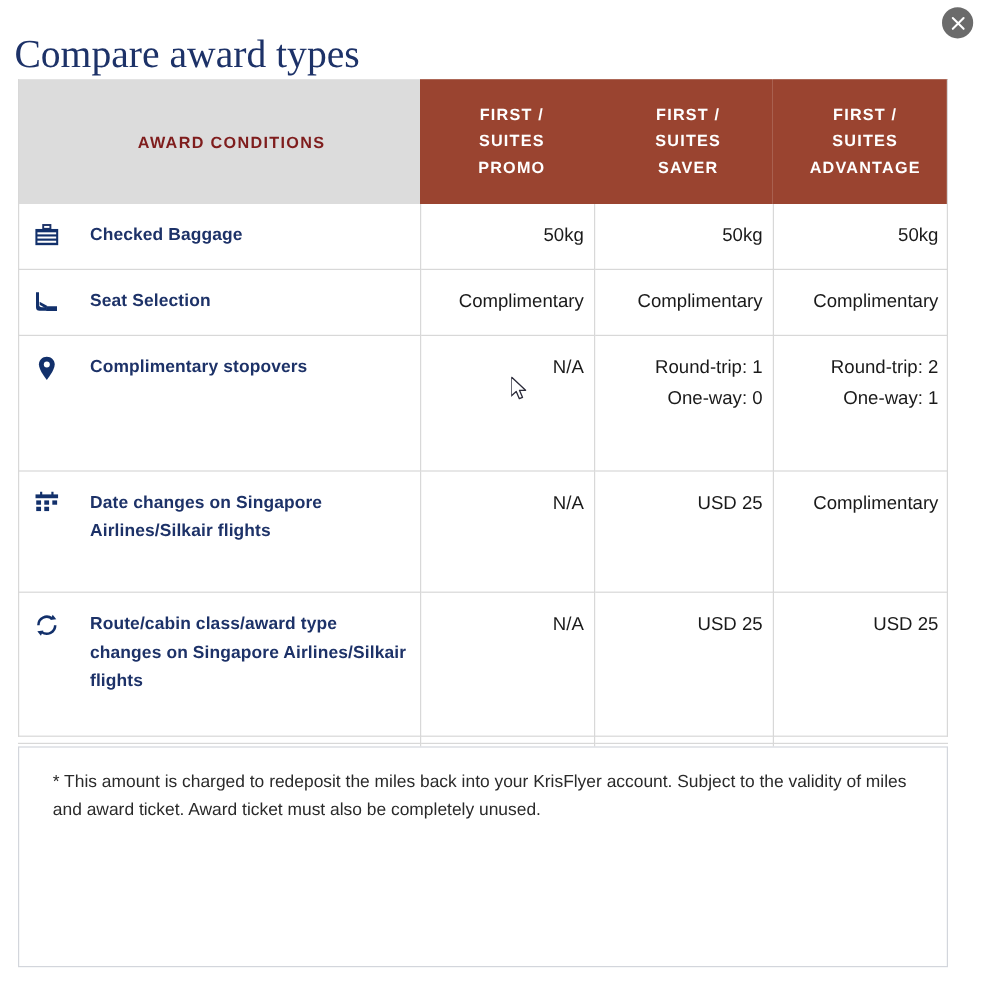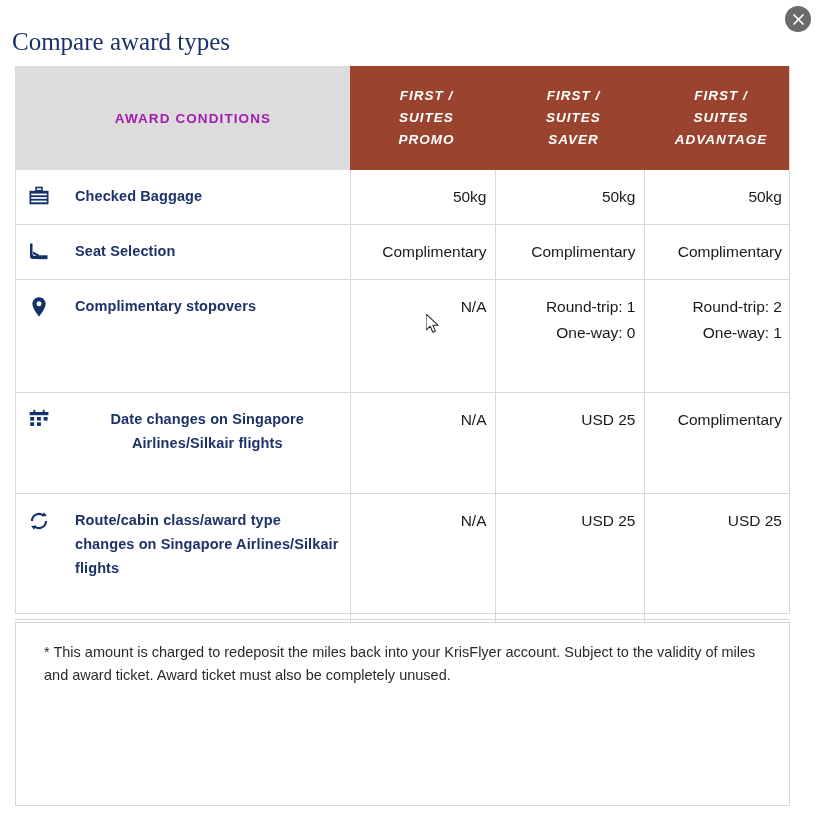--- a/index.html
+++ b/index.html
@@ -32,41 +32,41 @@
     padding: 0;
   }
   .close-btn svg { display: block; }
 
   
   .page-title {
     position: absolute;
     left: 12px;
     top: 28px;
     font-family: "Liberation Serif", serif;
-    font-size: 25px;
+    font-size: 33px;
     color: #1d3268;
     letter-spacing: 0px;
     white-space: nowrap;
     text-align: right;
   }
 
   
   .compare-table {
     position: absolute;
     left: 15px;
     top: 66px;
     width: 775px;
     border-collapse: collapse;
     table-layout: fixed;
   }
 
   
   .hdr-conditions {
     background: #dcdcdc;
-    color: #a21caf;
+    color: #7f1d1d;
     font-size: 13.5px;
     font-weight: bold;
     letter-spacing: 1.1px;
     text-transform: uppercase;
     padding: 0 0 0 21px;
     vertical-align: middle;
     height: 104px;
     box-sizing: border-box;
   }
   .hdr-col {
@@ -75,21 +75,21 @@
     font-size: 13.5px;
     font-weight: bold;
     letter-spacing: 1.0px;
     text-transform: uppercase;
     line-height: 22px;
     vertical-align: middle;
     padding: 0 8px 0 16px;
     height: 104px;
     box-sizing: border-box;
   }
-  .hdr-col .hdr-line { display: block; white-space: nowrap; font-style: italic; }
+  .hdr-col .hdr-line { display: block; white-space: nowrap; }
 
   
   .compare-table tbody td {
     border-bottom: 1px solid #d8d8d8;
     background: #ffffff;
     vertical-align: top;
   }
   .compare-table tbody tr:last-child td {
     border-bottom: none;
   }
@@ -277,21 +277,21 @@
         <span class="val-line">One-way: 0</span>
       </td>
       <td class="cell-val">
         <span class="val-line">Round-trip: 2</span>
         <span class="val-line">One-way: 1</span>
       </td>
     </tr>
 
 
     <tr>
-      <td class="cell-label" style="height:72px;text-align:center;">
+      <td class="cell-label" style="height:72px;">
         <div class="label-inner">
           <span class="label-icon">
             <svg width="24" height="24" viewBox="0 0 24 24">
               <rect x="6.4" y="1.8" width="1.8" height="3.4" fill="#12306b"></rect>
               <rect x="15.8" y="1.8" width="1.8" height="3.4" fill="#12306b"></rect>
               <rect x="2.6" y="4.0" width="18.8" height="3.2" fill="#12306b"></rect>
               <g fill="#12306b">
                 <rect x="3.2" y="9.0" width="4.0" height="3.6"></rect>
                 <rect x="9.9" y="9.0" width="4.0" height="3.6"></rect>
                 <rect x="16.6" y="9.0" width="4.0" height="3.6"></rect>

